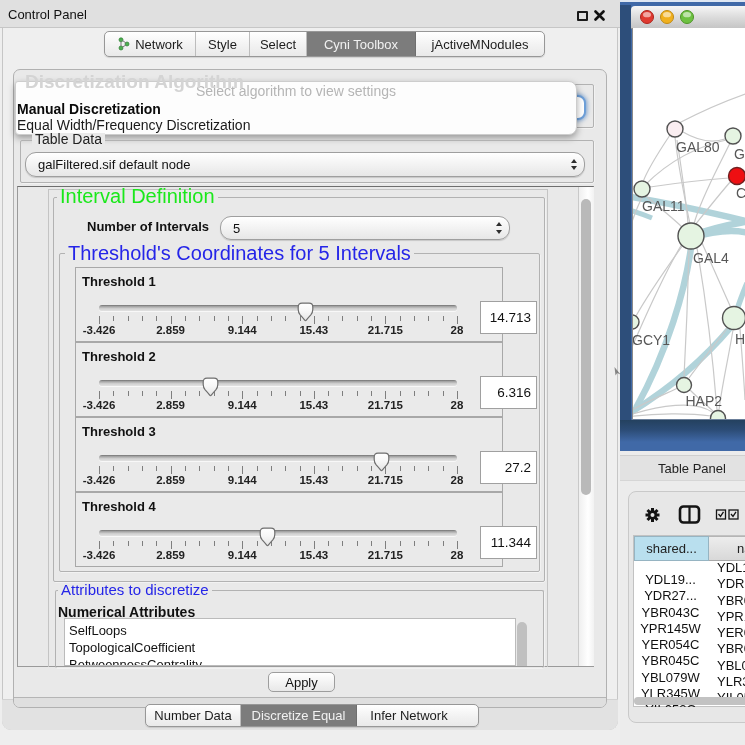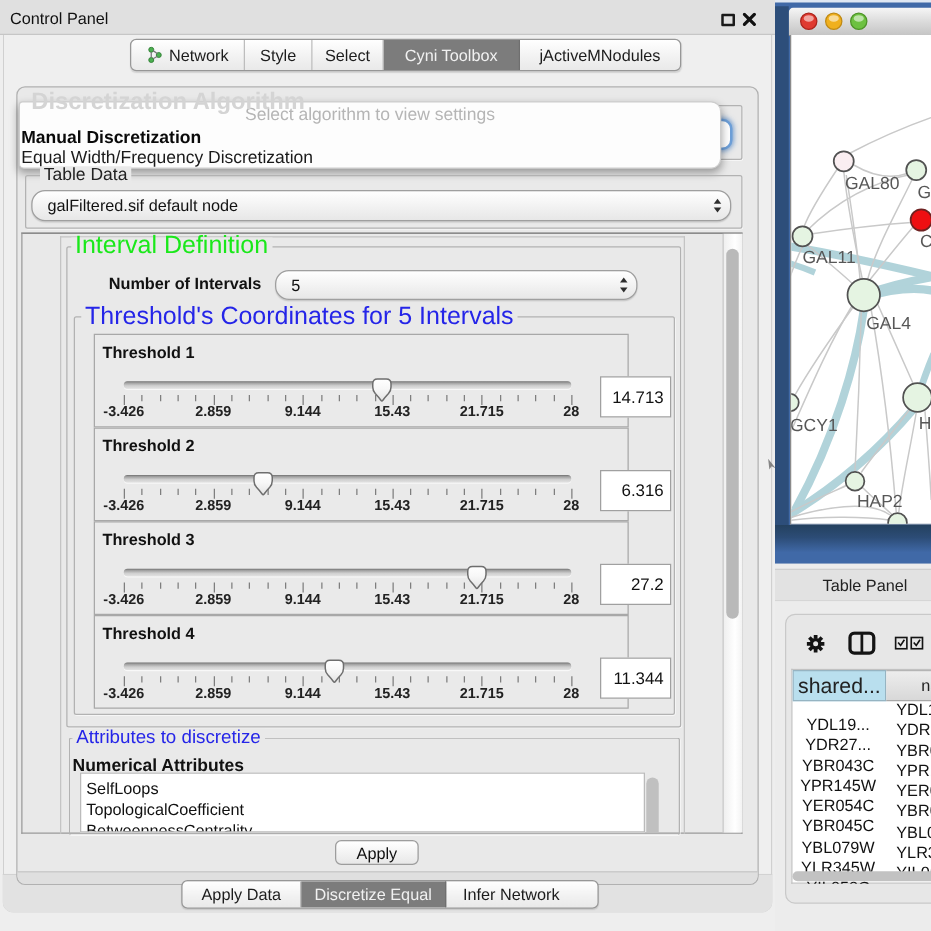--- a/index.html
+++ b/index.html
@@ -294,21 +294,21 @@
   <div class="gtitle" style="left:58px;top:583px;color:#2525e8;font-size:15px;">Attributes to discretize</div>
   <div class="abs" style="left:58px;top:604px;font-size:14px;font-weight:bold;color:#111;">Numerical Attributes</div>
   <div class="abs" style="left:63.5px;top:618px;width:452px;height:48px;background:#fff;border:1px solid #bbb;box-sizing:border-box;overflow:hidden;">
     <div style="font-size:13px;color:#111;padding:2.5px 0 0 4.5px;line-height:17.2px;">SelfLoops<br>TopologicalCoefficient<br>BetweennessCentrality</div>
   </div>
   <div class="abs" style="left:517px;top:622px;width:10px;height:44px;border-radius:5px 5px 0 0;background:#c0c0c0;"></div>
 
   <div class="abs" style="left:268px;top:672px;width:67px;height:20px;border:1px solid #9d9d9d;border-radius:5px;background:linear-gradient(180deg,#ffffff,#e8e8e8);font-size:13px;color:#111;text-align:center;line-height:19px;box-sizing:border-box;">Apply</div>
 
   <div class="seg" style="left:145px;top:703.5px;width:332px;height:21.5px;">
-    <div class="it" style="width:95px;">Apply Data</div>
+    <div class="it" style="width:95px;">Number Data</div>
     <div class="it sel" style="width:116px;">Discretize Equal</div>
     <div class="it" style="width:104px;">Infer Network</div>
   </div>
 
   <svg class="abs" style="left:612px;top:366px;" width="10" height="12" viewBox="0 0 10 12">
       <path d="M2.5 1 L3.5 9.5 L5.2 7 L8.5 8.5 Z" fill="#6a6a6a" opacity="0.8"></path>
     </svg>
 
   <div class="abs" style="left:619.5px;top:0;width:126px;height:451px;background:#4069a7;"></div>
   <div class="abs" style="left:619.5px;top:0;width:126px;height:2px;background:#dfe7f2;"></div>
@@ -411,21 +411,21 @@
     <line x1="46.5" y1="1.5" x2="46.5" y2="17.5" stroke="#141414" stroke-width="2.2"></line>
     <g stroke="#141414" stroke-width="1.3" fill="none">
       <rect x="73.5" y="5" width="9" height="9"></rect>
       <path d="M75.5 9 l2 2.4 l3 -4.6"></path>
       <rect x="86" y="5" width="9" height="9"></rect>
       <path d="M88 9 l2 2.4 l3 -4.6"></path>
     </g>
   </svg>
 
   <div class="abs" style="left:633px;top:535px;width:112px;height:172px;background:#fff;border:1px solid #c2c2c2;border-right:none;box-sizing:border-box;overflow:hidden;">
-    <div style="position:absolute;left:0;top:0;width:75px;height:25px;background:#b9dfee;border:1px solid #96b4c2;box-sizing:border-box;text-align:center;font-size:17px;color:#222;line-height:23px;">shared...</div>
+    <div style="position:absolute;left:0;top:0;width:75px;height:25px;background:#b9dfee;border:1px solid #96b4c2;box-sizing:border-box;text-align:center;font-size:13px;color:#222;line-height:23px;">shared...</div>
     <div style="position:absolute;left:75px;top:0;width:45px;height:25px;background:linear-gradient(180deg,#ededed,#d8d8d8);border-top:1px solid #b5b5b5;border-bottom:1px solid #a8a8a8;box-sizing:border-box;font-size:13px;color:#222;line-height:23px;padding-left:28px;">na</div>
   </div>
   <div class="abs" style="left:633px;top:560px;width:112px;height:147px;overflow:hidden;font-size:13px;color:#111;">
     <div style="position:absolute;left:0;top:12px;width:75px;text-align:center;line-height:16.3px;">YDL19...<br>YDR27...<br>YBR043C<br>YPR145W<br>YER054C<br>YBR045C<br>YBL079W<br>YLR345W<br>YIL052C</div>
     <div style="position:absolute;left:84px;top:0;line-height:16.3px;white-space:nowrap;">YDL194W<br>YDR277C<br>YBR043C<br>YPR145W<br>YER054C<br>YBR045C<br>YBL079W<br>YLR345W<br>YIL052C</div>
   </div>
 
   <div class="abs" style="left:634px;top:697px;width:111px;height:8px;border-radius:4px 0 0 4px;background:#c2c2c2;"></div>
 </div>
 

